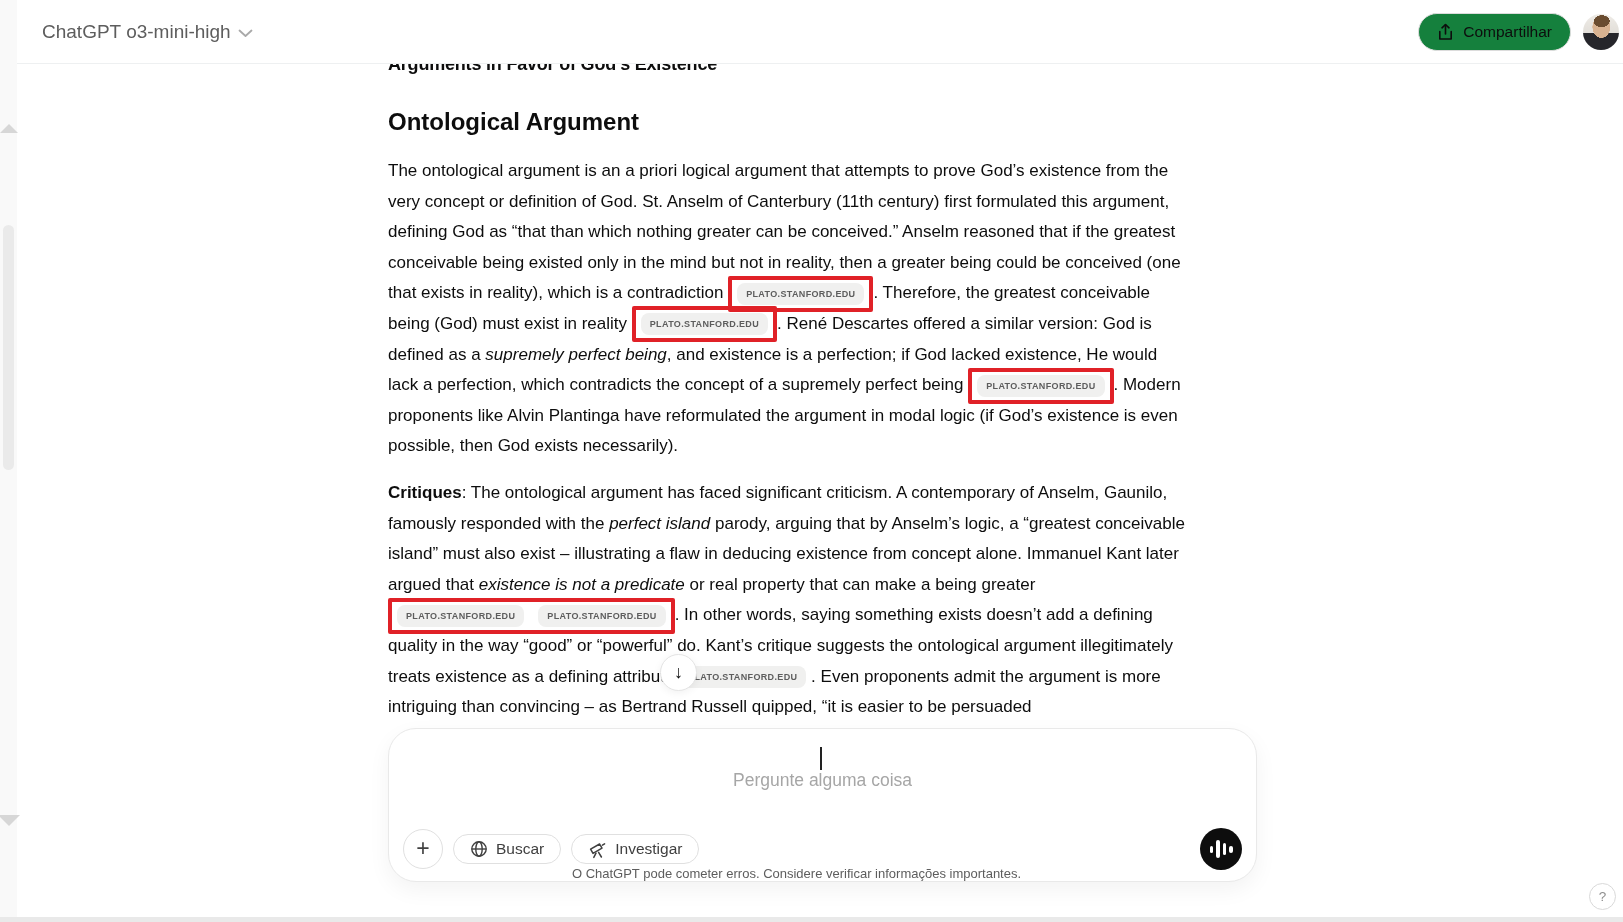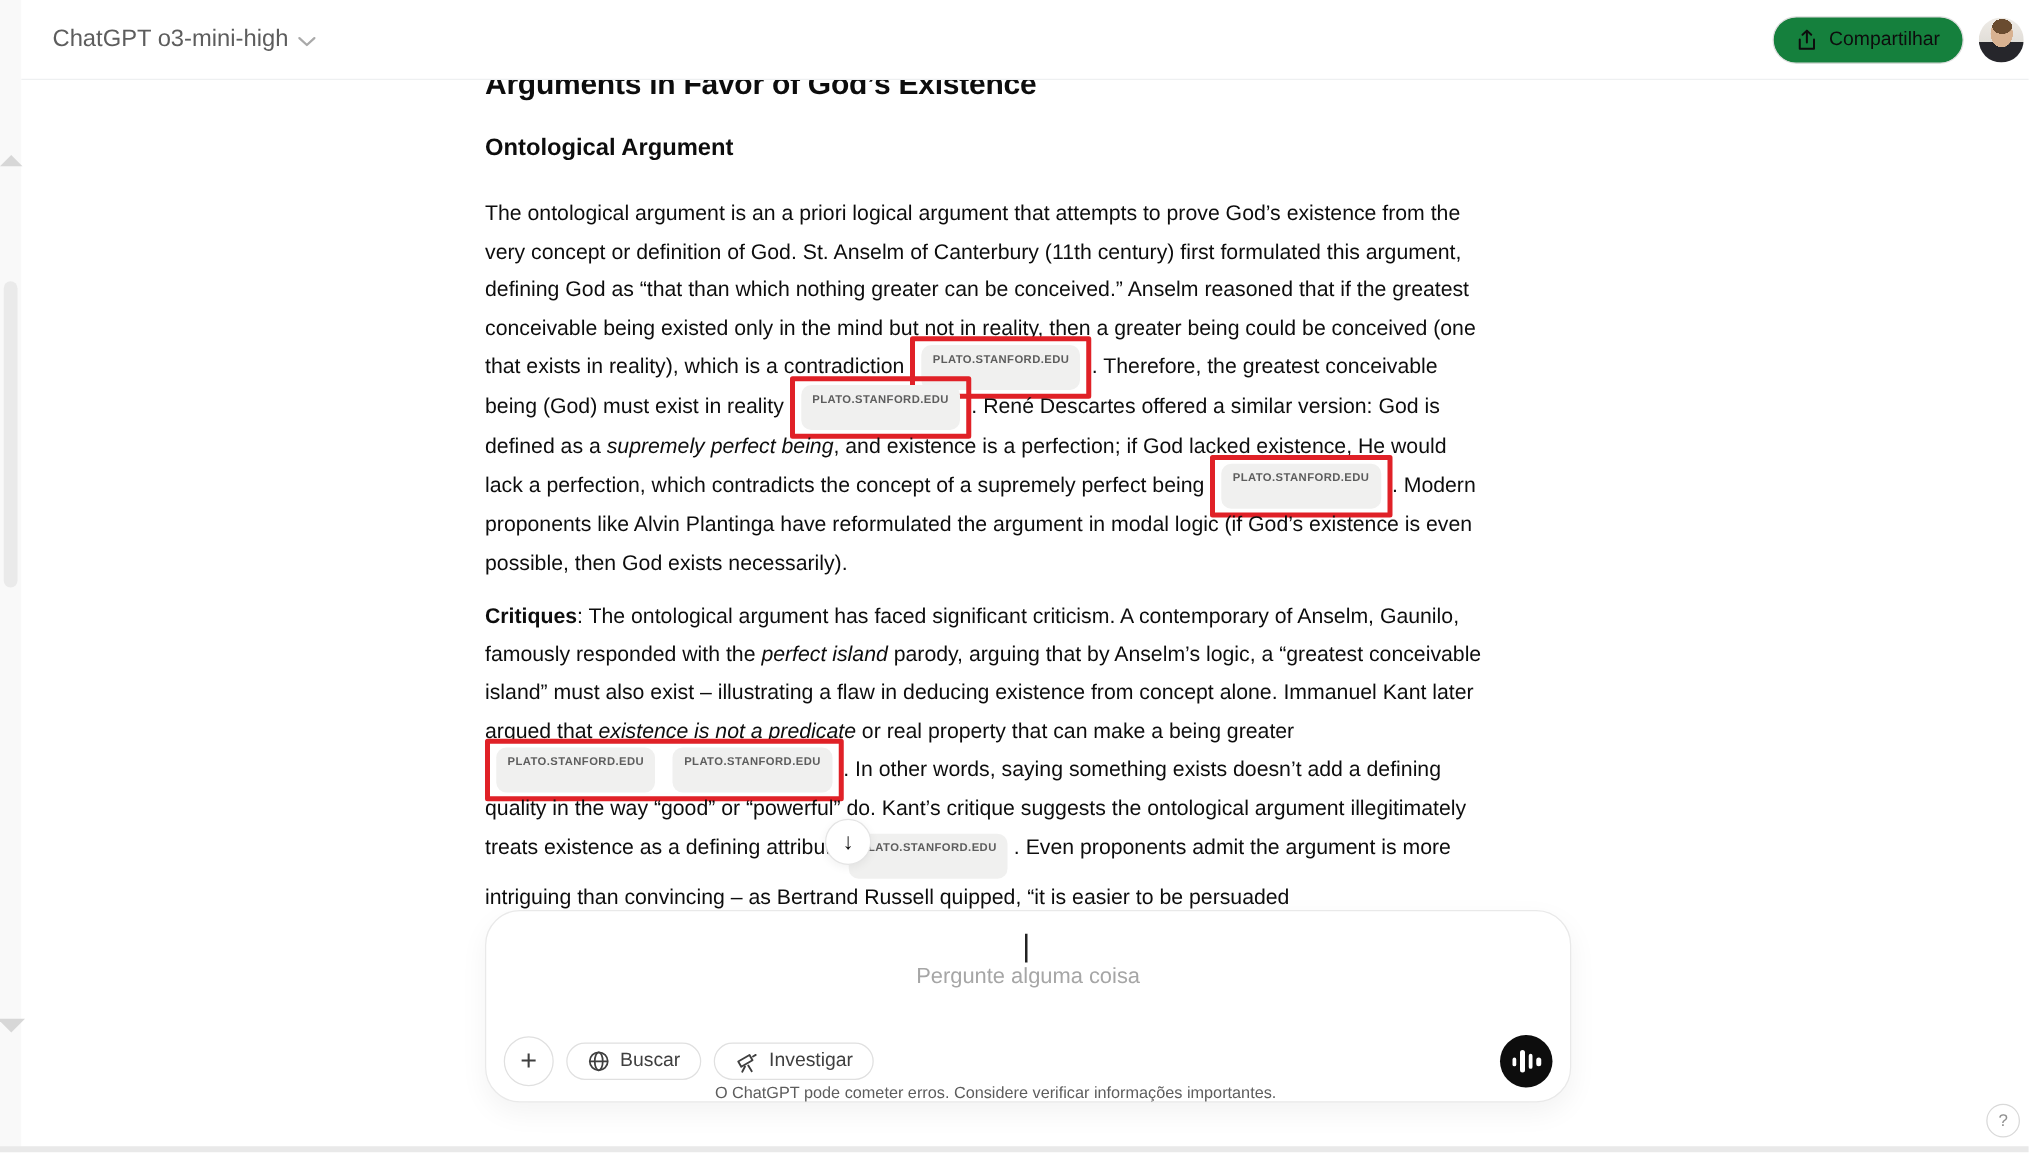--- a/index.html
+++ b/index.html
@@ -28,27 +28,27 @@
     border:1px solid #dcdcdc;border-radius:999px;background:#15803d;font-size:15.5px;color:#0d0d0d;
     font-family:inherit;cursor:pointer;}
   .avatar{width:36px;height:36px;border-radius:50%;overflow:hidden;
     background:
       radial-gradient(ellipse 8px 6px at 52% 20%, #6a4c30 98%, transparent),
       radial-gradient(ellipse 9px 11px at 51% 36%, #d8b291 98%, transparent),
       linear-gradient(180deg, rgba(0,0,0,0) 0 54%, #26262b 54%),
       linear-gradient(180deg,#efece7,#d6d2cc);
     cursor:pointer;}
   
-  .article-title{position:absolute;left:388px;top:54px;margin:0;font-size:24px;font-weight:700;letter-spacing:-.2px;}
-  .article-subtitle{position:absolute;left:388px;top:108px;margin:0;font-size:19px;font-weight:700;}
+  .article-title{position:absolute;left:388px;top:54px;margin:0;font-size:18px;font-weight:700;letter-spacing:-.2px;}
+  .article-subtitle{position:absolute;left:388px;top:108px;margin:0;font-size:24px;font-weight:700;}
   .para{position:absolute;left:388px;width:800px;margin:0;font-size:17px;line-height:30.6px;color:#0d0d0d;}
   .para-1{top:156px;}
   .para-2{top:478px;}
   .cite-pill{display:inline-block;background:var(--pill-bg);color:#5d5d5d;font-size:9px;font-weight:600;
-    letter-spacing:.35px;line-height:1;padding:7px 9px 20px;border-radius:8px;vertical-align:2px;
+    letter-spacing:.35px;line-height:1;padding:7px 9px 6px;border-radius:8px;vertical-align:2px;
     white-space:nowrap;cursor:pointer;}
   .redbox{display:inline-block;border:4px solid var(--annotation-red);border-radius:2px;
     padding:3px 5px;margin:-9px 0;vertical-align:middle;line-height:1;}
   .redbox .cite-pill{vertical-align:baseline;}
   .redbox .cite-pill + .cite-pill{margin-left:14px;}
   .pill-wrap{position:relative;display:inline-block;}
   .scroll-down{position:absolute;left:-19px;top:-8px;width:37px;height:37px;border-radius:50%;
     background:#fff;border:1px solid #e4e4e4;box-shadow:0 2px 8px rgba(0,0,0,.06);
     display:flex;align-items:center;justify-content:center;font-size:18px;color:#0d0d0d;
     z-index:6;cursor:pointer;font-family:inherit;}

